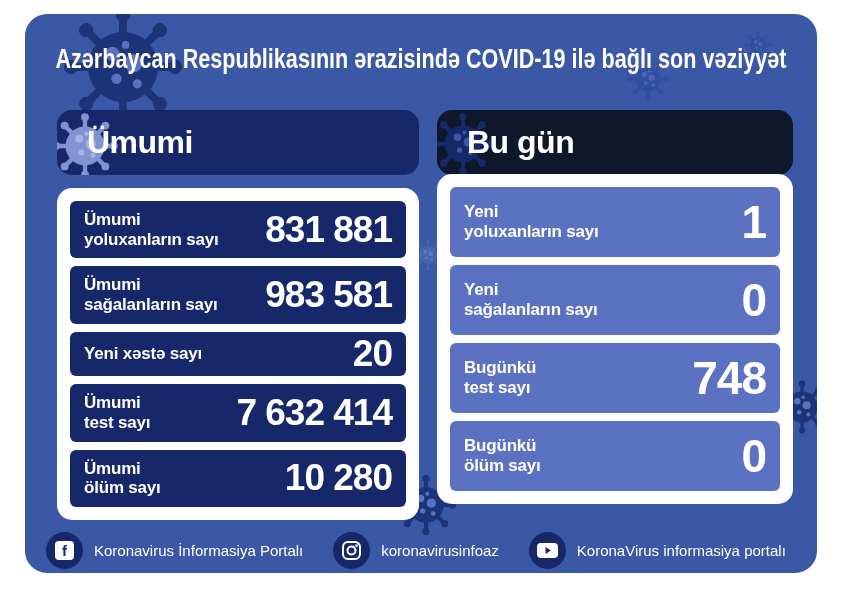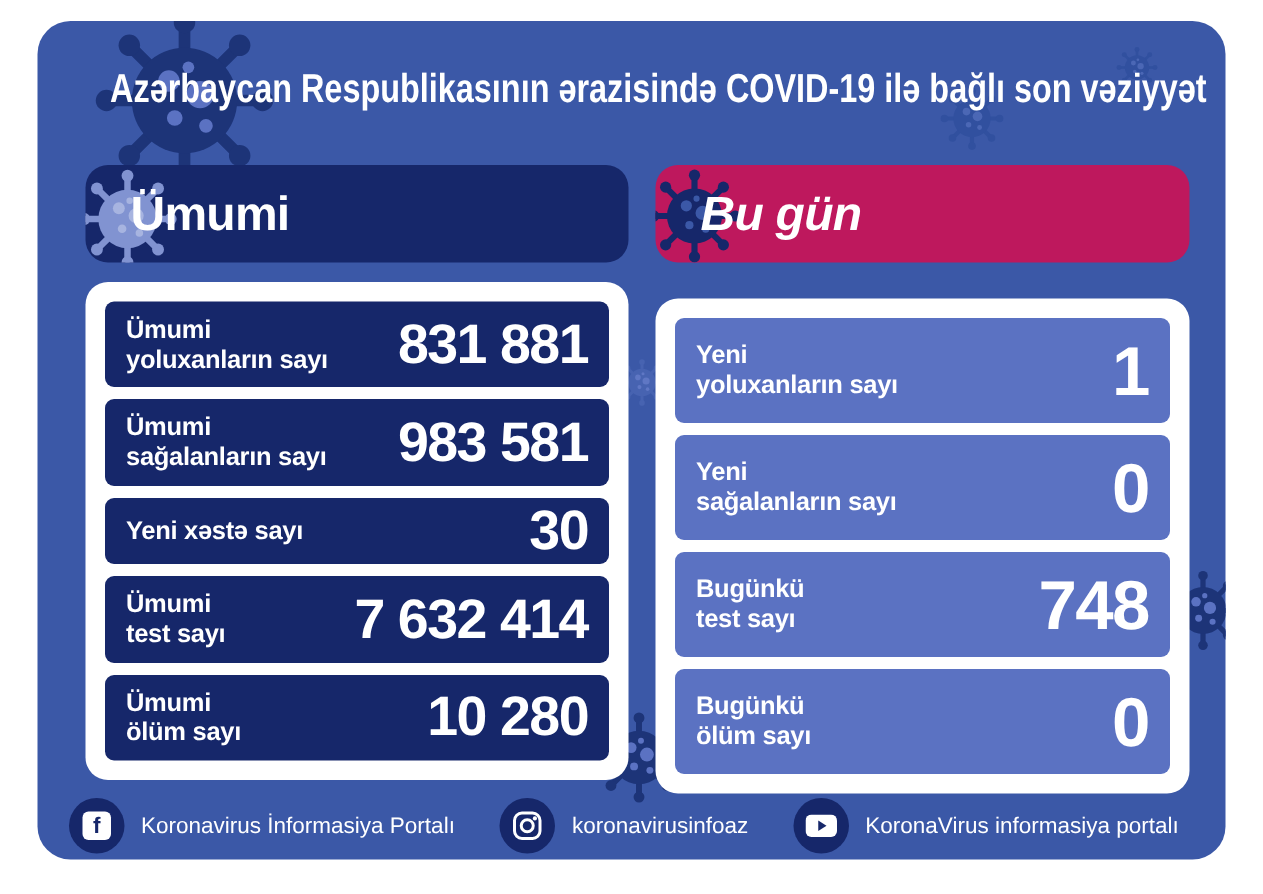--- a/index.html
+++ b/index.html
@@ -3,38 +3,38 @@
 <meta charset="utf-8">
 <style>
   html,body{margin:0;padding:0;background:#fff;}
   body{font-family:"Liberation Sans","DejaVu Sans",sans-serif;}
   .page{position:relative;width:842px;height:596px;background:#ffffff;overflow:hidden;}
   .card{position:absolute;left:25px;top:14px;width:792px;height:559px;background:#3b58a7;
         border-radius:22px;overflow:hidden;}
   
   .virus-decor{position:absolute;pointer-events:none;}
   
-  .title-wrap{position:absolute;left:18px;top:30px;width:100%;display:flex;justify-content:center;z-index:3;}
+  .title-wrap{position:absolute;left:0;top:30px;width:100%;display:flex;justify-content:center;z-index:3;}
   .title{display:inline-block;white-space:nowrap;color:#ffffff;font-weight:bold;font-size:27px;
          transform:scaleX(0.80);transform-origin:center;letter-spacing:0;}
   
   .panel-header{position:absolute;height:65px;border-radius:15px;overflow:hidden;display:flex;
                 align-items:center;z-index:2;}
   .ph-left{left:32px;top:96px;width:362px;background:#16276a;}
-  .ph-right{left:412px;top:96px;width:356px;background:#be185d;font-style:italic;}
+  .ph-right{left:412px;top:96px;width:356px;background:#0f172a;}
   .panel-header .ph-virus{position:absolute;left:-8px;top:0px;}
   .panel-header .ph-title{position:relative;z-index:2;color:#fff;font-weight:bold;font-size:32px;
                           margin-left:30px;letter-spacing:-0.5px;}
   .panel-header .ph-date{position:relative;z-index:2;margin-left:auto;margin-right:22px;
                          color:#c9d1ed;font-size:29px;letter-spacing:1px;}
   
   .panel{position:absolute;background:#ffffff;border-radius:15px;padding:13px;
          display:flex;flex-direction:column;gap:8px;z-index:2;box-sizing:border-box;}
   .panel-left{left:32px;top:174px;width:362px;height:332px;}
-  .panel-right{left:412px;top:185px;width:356px;height:330px;}
+  .panel-right{left:412px;top:160px;width:356px;height:330px;}
   .stat-row{border-radius:6px;display:flex;align-items:center;flex:1;padding:0 14px;box-sizing:border-box;}
   .stat-row.navy{background:#16276a;}
   .stat-row.peri{background:#5b72c2;}
   .stat-row.short{flex:0.78;}
   .stat-label{display:flex;flex-direction:column;color:#ffffff;font-weight:bold;font-size:17px;
               line-height:1.15;letter-spacing:-0.2px;}
   .stat-value{margin-left:auto;color:#ffffff;font-weight:bold;letter-spacing:-1px;}
   .panel-left .stat-value{font-size:37px;}
   .panel-right .stat-value{font-size:46px;}
   
@@ -136,21 +136,21 @@
           <span>Ümumi</span>
           <span>sağalanların sayı</span>
         </div>
         <div class="stat-value">983 581</div>
       </div>
       <div class="stat-row navy short">
         <div class="stat-label">
           <span>Yeni xəstə sayı</span>
           <span></span>
         </div>
-        <div class="stat-value">30</div>
+        <div class="stat-value">20</div>
       </div>
       <div class="stat-row navy">
         <div class="stat-label">
           <span>Ümumi</span>
           <span>test sayı</span>
         </div>
         <div class="stat-value">7 632 414</div>
       </div>
       <div class="stat-row navy">
         <div class="stat-label">

